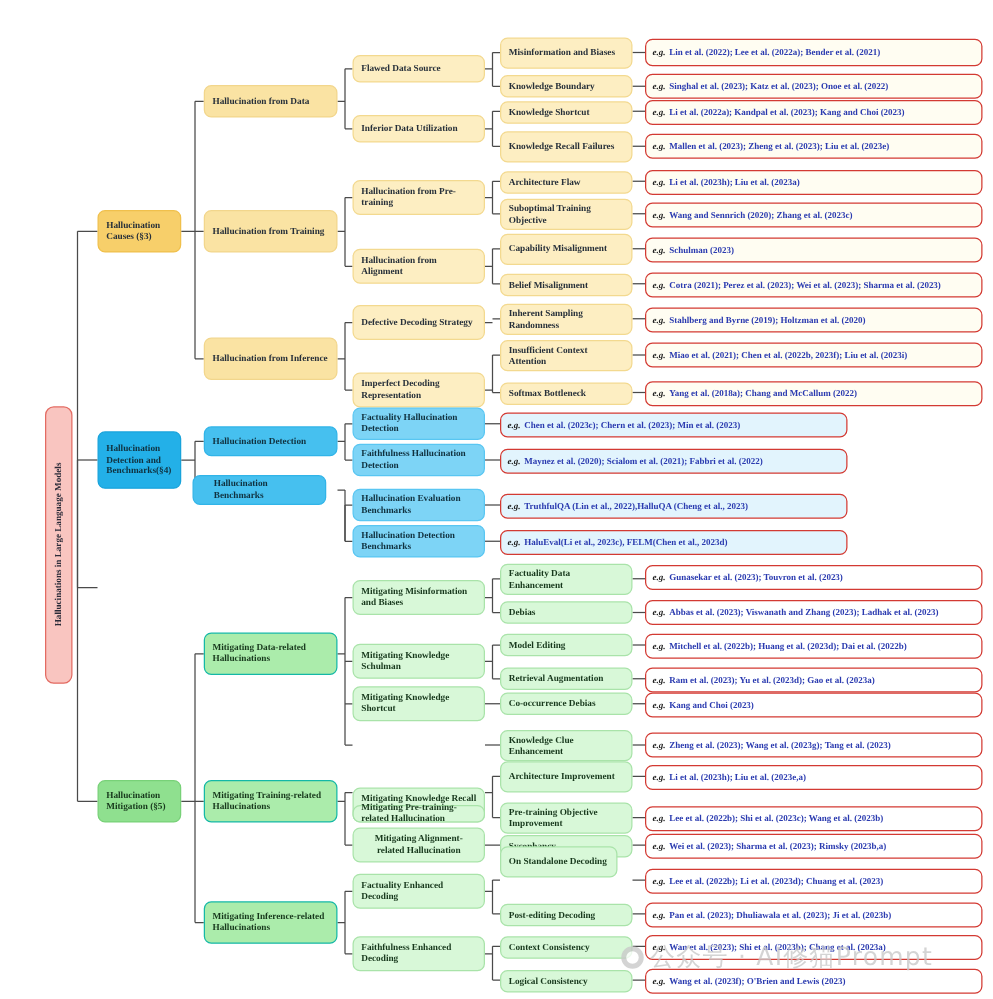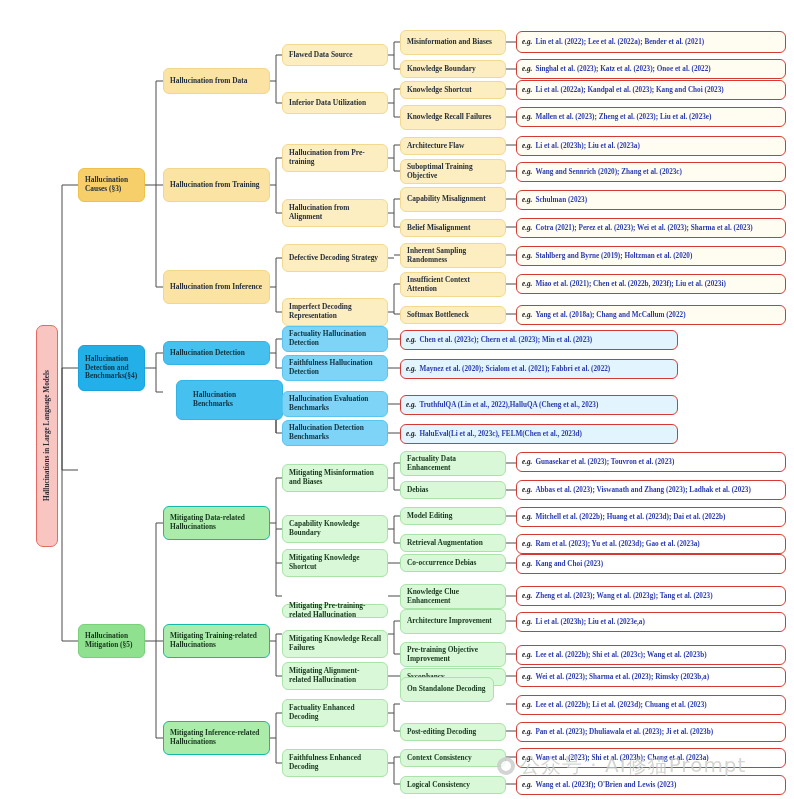--- a/index.html
+++ b/index.html
@@ -143,21 +143,21 @@
     </div>
   <div class="node l2-yellow" style="left:163px;top:168px;width:107px;height:34px;">
     <span>Hallucination from Training</span>
     </div>
   <div class="node l2-yellow" style="left:163px;top:270px;width:107px;height:34px;">
     <span>Hallucination from Inference</span>
     </div>
   <div class="node l2-blue" style="left:163px;top:341px;width:107px;height:24px;">
     <span>Hallucination Detection</span>
     </div>
-  <div class="node l2-blue" style="left:176px;top:380px;width:107px;height:40px;padding-left:16px;">
+  <div class="node l2-blue" style="left:154px;top:380px;width:107px;height:24px;padding-left:16px;">
     <span>Hallucination Benchmarks</span>
     </div>
   <div class="node l2-green" style="left:163px;top:506px;width:107px;height:34px;">
     <span>Mitigating Data-related Hallucinations</span>
     </div>
   <div class="node l2-green" style="left:163px;top:624px;width:107px;height:34px;">
     <span>Mitigating Training-related Hallucinations</span>
     </div>
   <div class="node l2-green" style="left:163px;top:721px;width:107px;height:34px;">
     <span>Mitigating Inference-related Hallucinations</span>
@@ -192,32 +192,32 @@
     <span>Hallucination Evaluation Benchmarks</span>
     </div>
   <div class="node l3-blue" style="left:282px;top:420px;width:106px;height:26px;justify-content:flex-end;">
     <span>Hallucination Detection Benchmarks</span>
     </div>
 
   <div class="node l3-green" style="left:282px;top:464px;width:106px;height:28px;">
     <span>Mitigating Misinformation and Biases</span>
     </div>
   <div class="node l3-green" style="left:282px;top:515px;width:106px;height:28px;">
-    <span>Capability Knowledge Boundary</span>
+    <span>Mitigating Knowledge Schulman</span>
     </div>
   <div class="node l3-green" style="left:282px;top:549px;width:106px;height:28px;">
     <span>Mitigating Knowledge Shortcut</span>
     </div>
   <div class="node l3-green" style="left:282px;top:582px;width:106px;height:28px;margin-top:48px;">
     <span>Mitigating Knowledge Recall Failures</span>
     </div>
-  <div class="node l3-green" style="left:282px;top:604px;width:106px;height:14px;">
+  <div class="node l3-green" style="left:282px;top:644px;width:106px;height:14px;">
     <span>Mitigating Pre-training-related Hallucination</span>
     </div>
-  <div class="node l3-green" style="left:282px;top:662px;width:106px;height:28px;">
+  <div class="node l3-green" style="left:282px;top:662px;width:106px;height:28px;text-align:center;">
     <span>Mitigating Alignment-related Hallucination</span>
     </div>
   <div class="node l3-green" style="left:282px;top:699px;width:106px;height:28px;">
     <span>Factuality Enhanced Decoding</span>
     </div>
   <div class="node l3-green" style="left:282px;top:749px;width:106px;height:28px;">
     <span>Faithfulness Enhanced Decoding</span>
     </div>
 
   <div class="node l3-yellow" style="left:400px;top:30px;width:106px;height:25px;">

